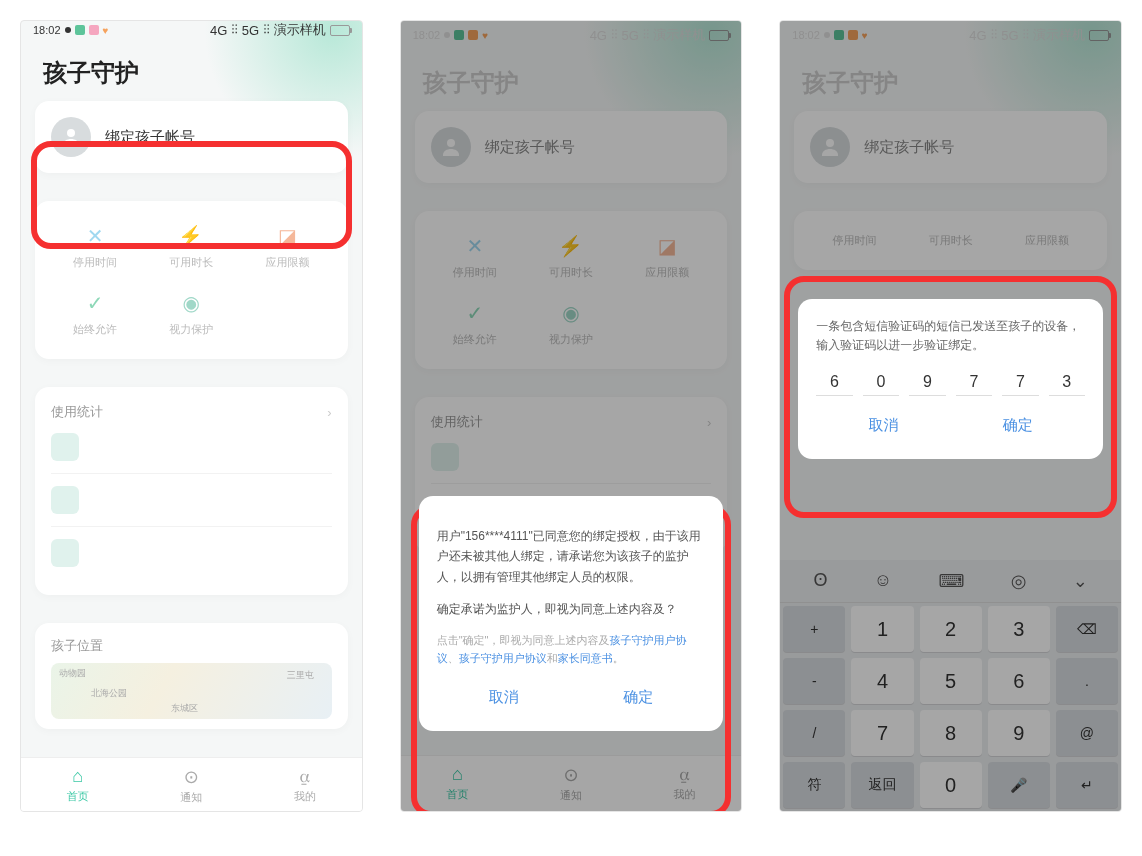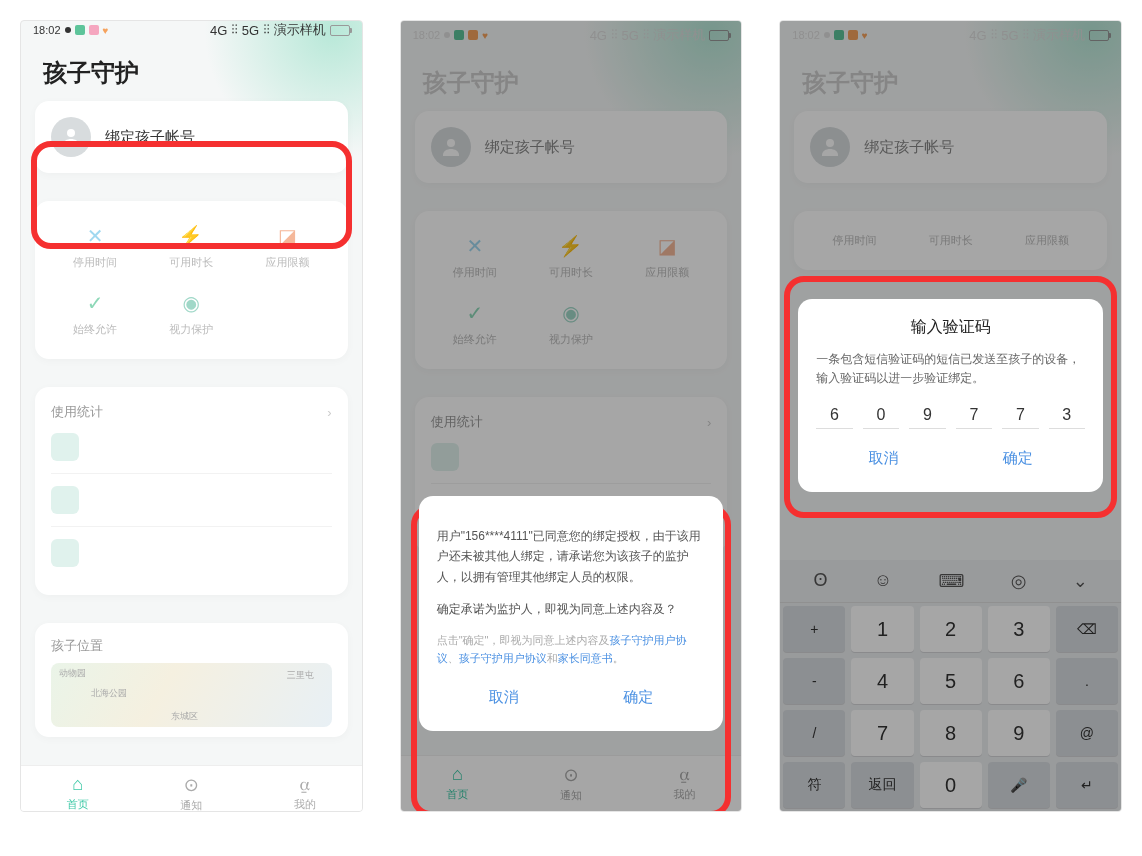--- a/index.html
+++ b/index.html
@@ -24,21 +24,21 @@
 .hilite{position:absolute;border:6px solid #f53030;border-radius:20px;z-index:10;pointer-events:none}
 .grid{display:grid;grid-template-columns:1fr 1fr 1fr;gap:8px}
 .gitem{text-align:center;padding:6px}
 .gicon{width:26px;height:26px;margin:0 auto 6px;display:flex;align-items:center;justify-content:center;font-size:20px}
 .glabel{font-size:11px;color:#bbb}
 .section-hdr{display:flex;justify-content:space-between;align-items:center;font-size:13px;color:#999}
 .chev{color:#ccc}
 .listitem{display:flex;align-items:center;gap:10px;padding:12px 0;border-bottom:1px solid #f2f2f2}
 .listitem:last-child{border-bottom:none}
 .appicon{width:28px;height:28px;border-radius:6px;background:#e0f2ed}
-.map{height:64px;background:linear-gradient(120deg,#eaf4e8 0%,#f5f0e0 40%,#e8f0f5 100%);border-radius:8px;margin-top:8px;position:relative;overflow:hidden;font-size:9px;color:#aaa}
+.map{height:56px;background:linear-gradient(120deg,#eaf4e8 0%,#f5f0e0 40%,#e8f0f5 100%);border-radius:8px;margin-top:8px;position:relative;overflow:hidden;font-size:9px;color:#aaa}
 .map span{position:absolute}
 .tabbar{display:flex;background:#fff;border-top:1px solid #eee;position:relative;z-index:2;margin-top:auto}
 .tab{flex:1;text-align:center;padding:8px 0;font-size:11px;color:#aaa}
 .tab.active{color:#3ec9a7}
 .tabicon{font-size:18px;display:block;margin-bottom:2px}
 .dialog{position:absolute;left:18px;right:18px;background:#fff;border-radius:14px;z-index:20;padding:18px}
 .dlg-title{text-align:center;font-size:16px;font-weight:500;margin-bottom:12px;color:#222}
 .dlg-body{font-size:12px;color:#555;line-height:1.7}
 .dlg-body a{color:#4a90e2;text-decoration:none}
 .dlg-btns{display:flex;margin-top:14px}
@@ -283,21 +283,20 @@
           </div>
     <div class="gitem">
             <div class="glabel">应用限额</div>
           </div>
   </div>
       </div>
 
   <div class="hilite" style="top:255px;left:4px;right:4px;height:230px"></div>
 
   <div class="dialog" style="top:278px">
-    <div class="dlg-title">输入验证码</div>
     <div class="dlg-sub">一条包含短信验证码的短信已发送至孩子的设备，输入验证码以进一步验证绑定。</div>
     <div class="code-row">
       <div class="code-cell">6</div>
       <div class="code-cell">0</div>
       <div class="code-cell">9</div>
       <div class="code-cell">7</div>
       <div class="code-cell">7</div>
       <div class="code-cell">3</div>
     </div>
     <div class="dlg-btns">

